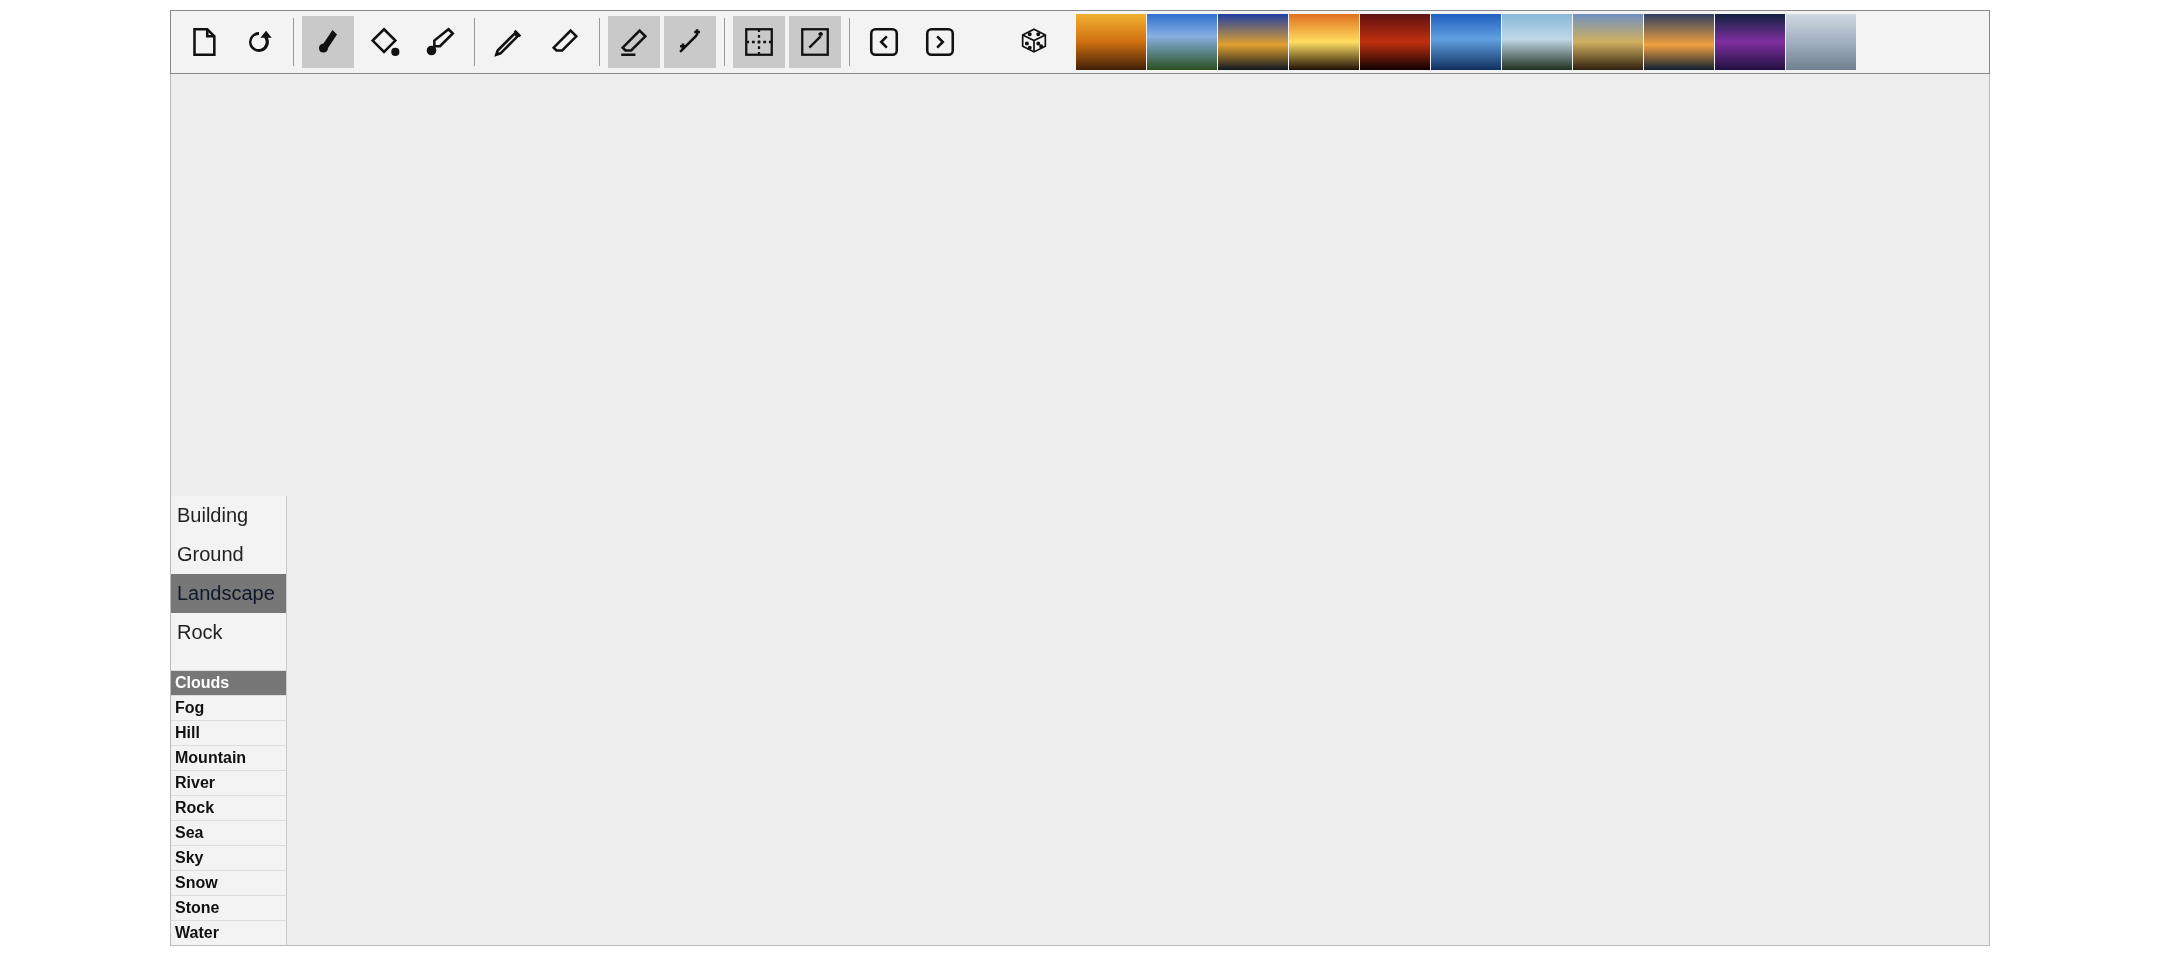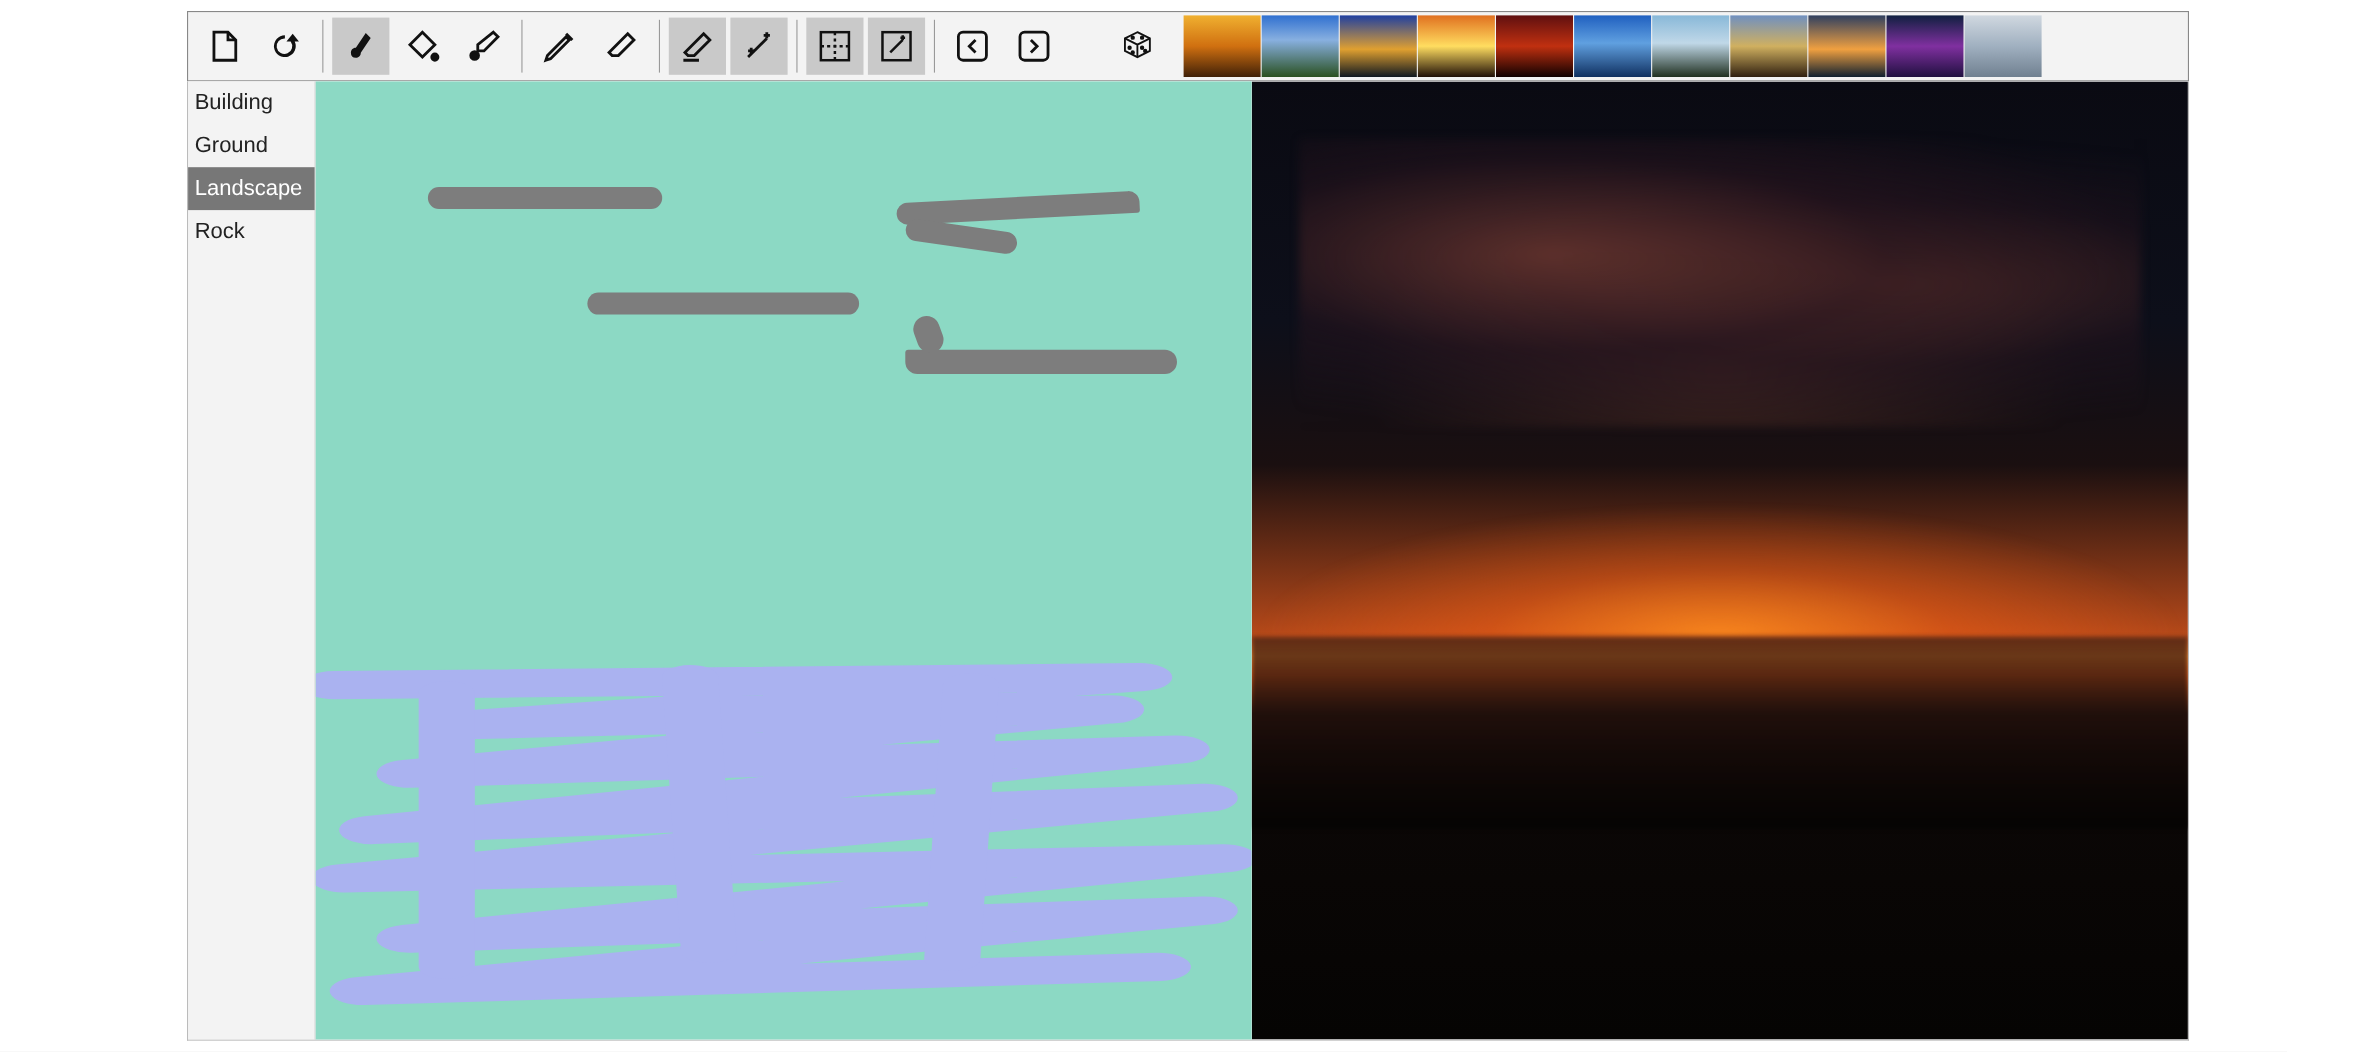--- a/index.html
+++ b/index.html
@@ -57,37 +57,38 @@
     background: #333;
     margin-right: 1px;
     cursor: pointer;
   }
   .workspace {
     display: flex;
     flex: 1;
     border: 1px solid #bbb;
     border-top: none;
     background: #eee;
+    align-items: flex-end;
   }
   .sidebar {
     width: 116px;
     background: #f3f3f3;
     display: flex;
     flex-direction: column;
     border-right: 1px solid #ccc;
   }
   .cat {
     font-size: 20px;
     padding: 8px 6px;
     color: #222;
     cursor: pointer;
   }
   .cat.active {
     background: #777;
-    color: #ffffff;
+    color: #0f172a;
   }
   .subcats {
     margin-top: 18px;
   }
   .subcat {
     font-size: 16px;
     padding: 3px 4px;
     color: #111;
     font-weight: bold;
     cursor: pointer;
@@ -274,20 +275,33 @@
   </div>
 
   <div class="workspace">
 
     <div class="sidebar">
       <div class="cat">Building</div>
       <div class="cat">Ground</div>
       <div class="cat active">Landscape</div>
       <div class="cat">Rock</div>
 
+      <div class="subcats">
+        <div class="subcat active">Clouds</div>
+        <div class="subcat">Fog</div>
+        <div class="subcat">Hill</div>
+        <div class="subcat">Mountain</div>
+        <div class="subcat">River</div>
+        <div class="subcat">Rock</div>
+        <div class="subcat">Sea</div>
+        <div class="subcat">Sky</div>
+        <div class="subcat">Snow</div>
+        <div class="subcat">Stone</div>
+        <div class="subcat">Water</div>
+      </div>
     </div>
 
     <div class="canvases">
 
       <div class="canvas-panel">
         <div class="segmap">
 
           <div class="stroke gray" style="left:12%;top:11%;width:25%;height:20px;"></div>
           <div class="stroke gray" style="left:62%;top:12%;width:26%;height:20px;transform:rotate(-3deg);border-radius:40px 40px 10px 40px;"></div>
           <div class="stroke gray" style="left:63%;top:15%;width:12%;height:20px;transform:rotate(8deg);"></div>

